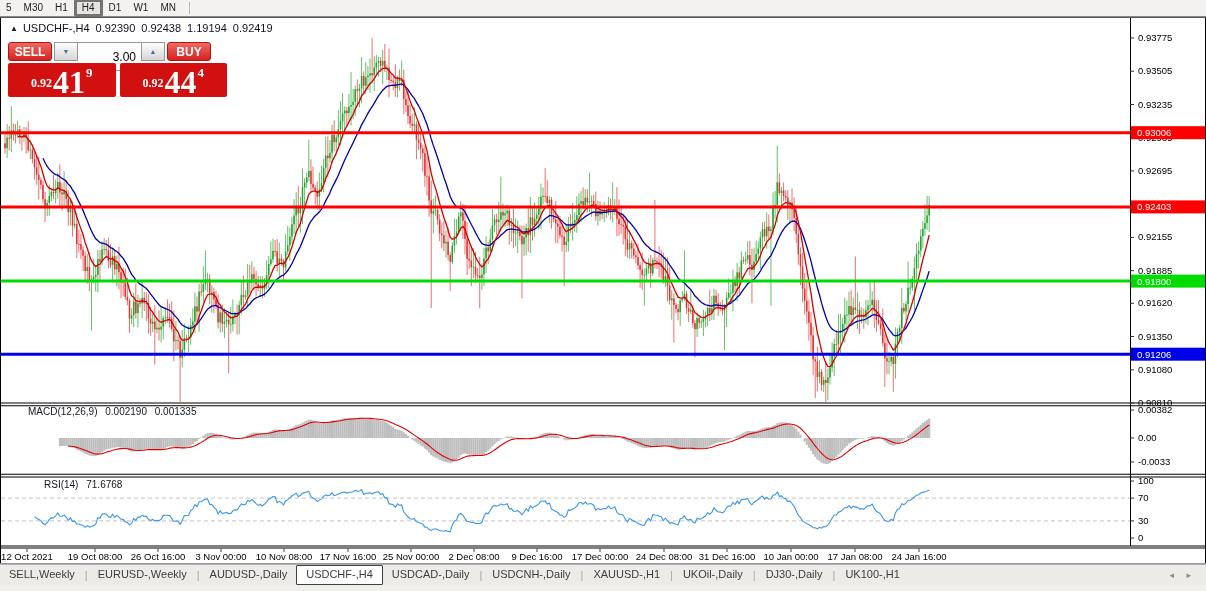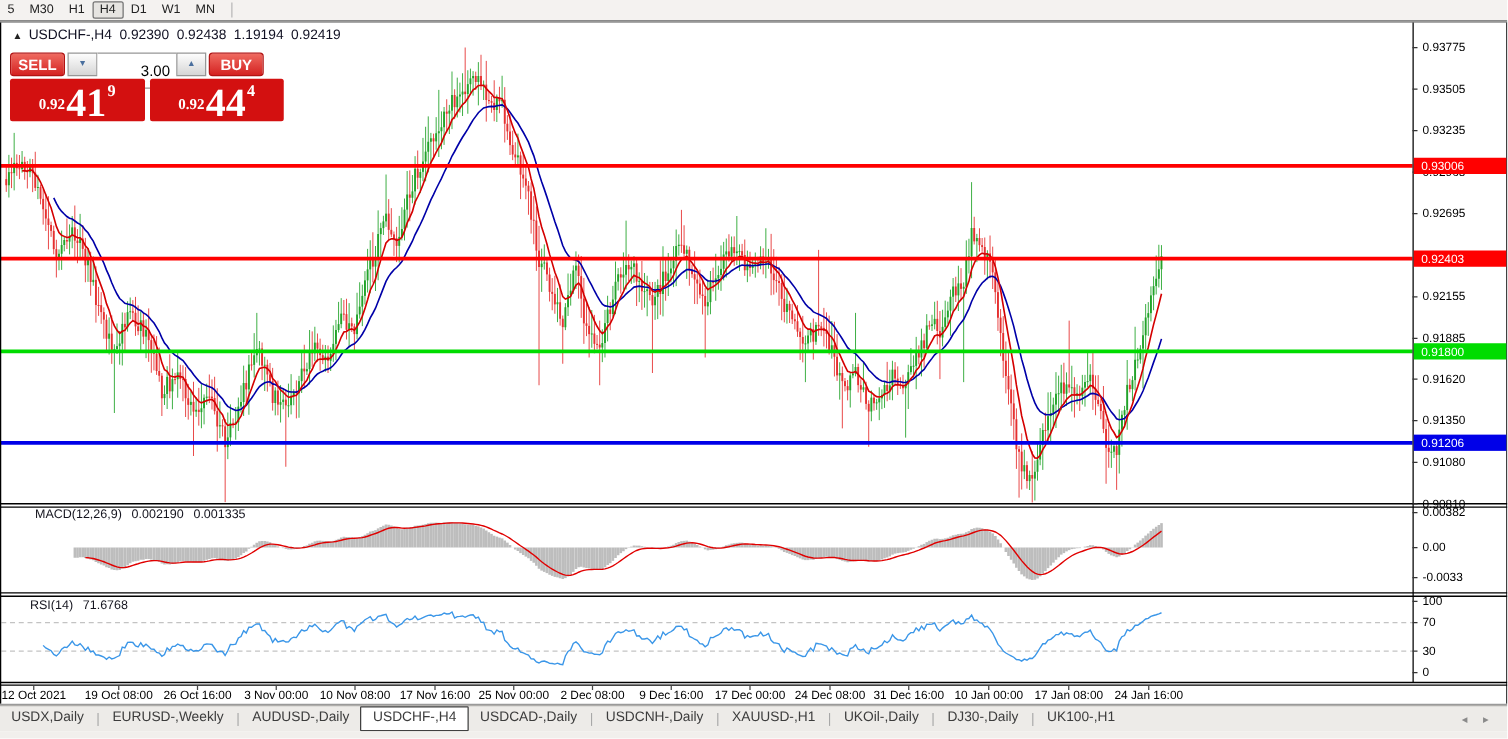--- a/index.html
+++ b/index.html
@@ -5,21 +5,21 @@
   html,body{margin:0;padding:0;background:#fff;}
   #app{position:relative;width:1206px;height:591px;overflow:hidden;
        font-family:"Liberation Sans",sans-serif;background:#fff;}
   svg{position:absolute;left:0;top:0;}
 
   
   .toolbar{position:absolute;left:0;top:0;width:1206px;height:16px;background:#f4f2f0;
            border-bottom:1px solid #8a8a8a;display:flex;align-items:center;z-index:6;
            font-size:10px;color:#222;}
   .tf-btn{padding:0 6px;height:14px;line-height:14px;cursor:default;}
-  .tf-btn.active{background:#e6e4e1;border:1px solid #737373;border-radius:2px;
+  .tf-btn.active{background:#e6e4e1;border:3px solid #737373;border-radius:2px;
                  height:12px;line-height:12px;padding:0 5px;}
   .toolbar-sep{width:1px;height:12px;background:#b8b8b8;margin:0 7px;}
 
   
   .chart-header{position:absolute;left:10px;top:22px;z-index:7;font-size:11px;color:#101022;
                 display:flex;align-items:center;white-space:nowrap;}
   .chart-header .tri{font-size:8px;margin-right:5px;color:#222;}
   .chart-header span{margin-right:6px;}
 
   
@@ -1511,27 +1511,27 @@
           <span class="pb-sup">4</span>
     </div>
   </div>
 </div>
 
 <div class="pane-header" style="left:6px;top:406px;">
   <span>MACD(12,26,9)</span>
   <span>0.002190</span>
   <span>0.001335</span>
 </div>
-<div class="pane-header" style="left:2px;top:479px;">
+<div class="pane-header" style="left:22px;top:479px;">
   <span>RSI(14)</span>
   <span>71.6768</span>
 </div>
 
 <div class="tabbar" id="tabbar">
-      <span class="tab">USDX,Daily</span>
+      <span class="tab">SELL,Weekly</span>
       <span class="tab-sep">|</span>
       <span class="tab">EURUSD-,Weekly</span>
       <span class="tab-sep">|</span>
       <span class="tab">AUDUSD-,Daily</span>
       <span class="tab active">USDCHF-,H4</span>
       <span class="tab">USDCAD-,Daily</span>
       <span class="tab-sep">|</span>
       <span class="tab">USDCNH-,Daily</span>
       <span class="tab-sep">|</span>
       <span class="tab">XAUUSD-,H1</span>

